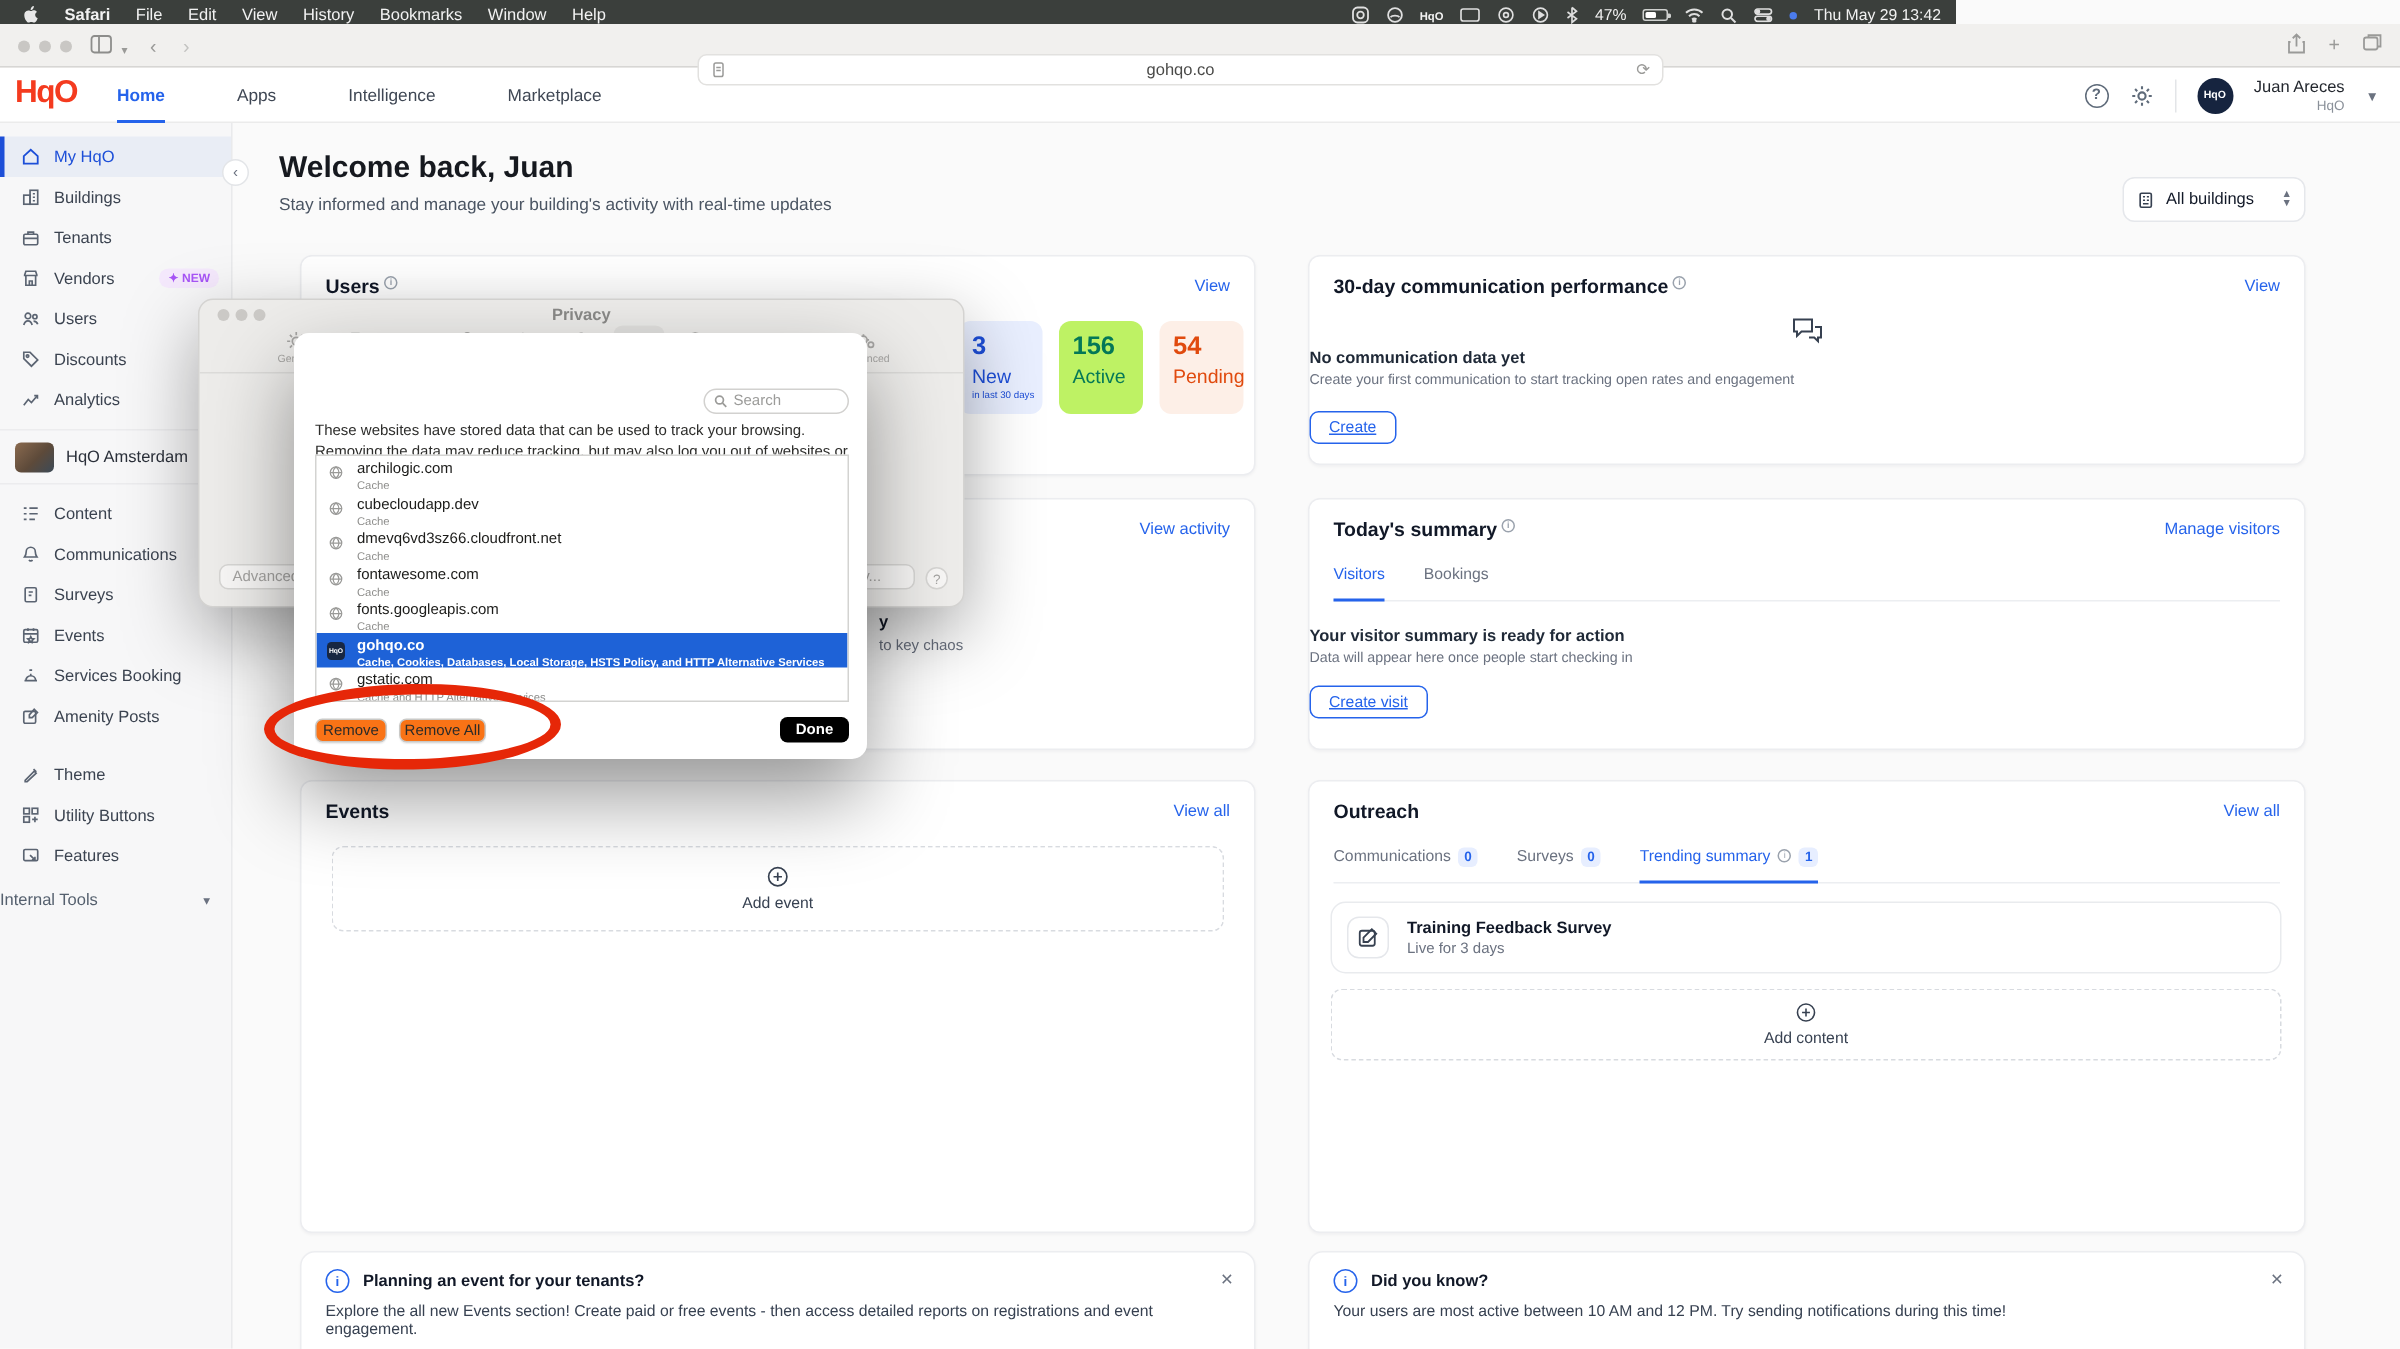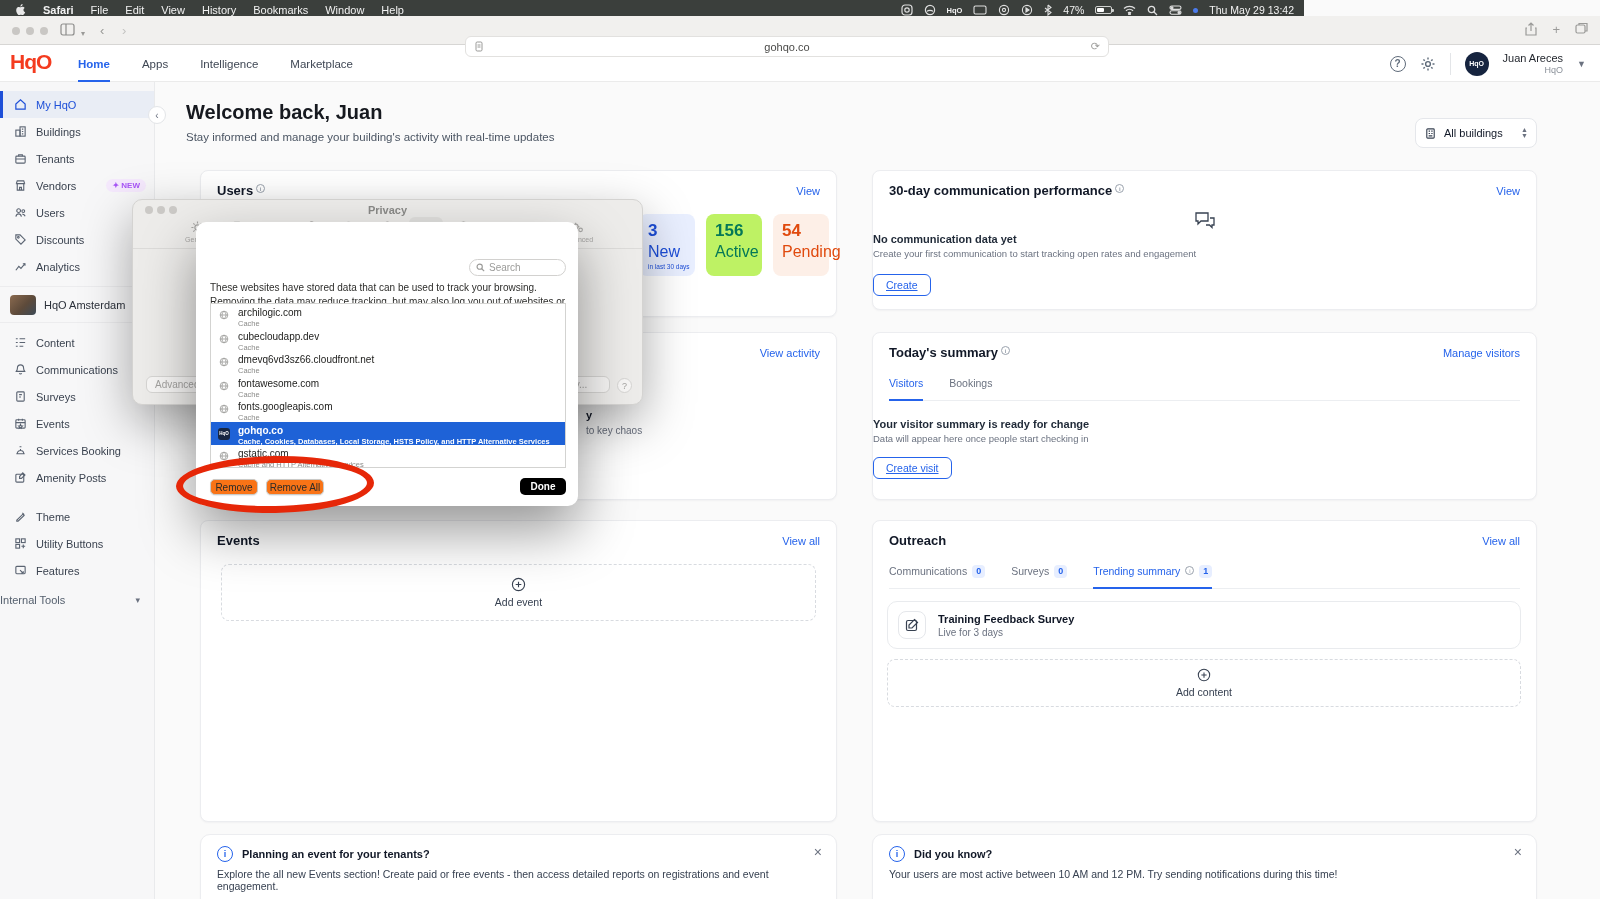--- a/index.html
+++ b/index.html
@@ -23,21 +23,21 @@
   .tl { position:absolute; top:11px; width:8px; height:8px; border-radius:50%; background:#c9c7c4; }
   .nav-ic { position:absolute; top:7px; color:#9a9a98; font-size:13px; line-height:15px; }
   #urlbar { position:absolute; left:465px; top:20px; width:644px; height:21px; background:#ffffff; border:1px solid #e2e1df; border-radius:6px; display:flex; align-items:center; justify-content:center; font-size:11px; color:#4a4a48; }
   #urlbar .shield { position:absolute; left:8px; top:4px; color:#9a9a98; }
   #urlbar .reload { position:absolute; right:8px; top:3px; color:#9a9a98; font-size:11px; }
   .tb-right { position:absolute; right:12px; top:6px; display:flex; gap:15px; color:#9a9a98; font-size:13px; }
 
   
   #appheader { position:absolute; left:0; top:45px; width:1600px; height:37px; background:#fff; border-bottom:1px solid #ebebeb; z-index:5; }
   #logo { position:absolute; left:10px; top:5px; font-size:21px; font-weight:bold; color:#f43b1f; letter-spacing:-1px; }
-  .hd-tabs { position:absolute; left:78px; top:0; height:37px; display:flex; gap:32px; }
+  .hd-tabs { position:absolute; left:78px; top:0; height:37px; display:flex; gap:48px; }
   .hd-tab { font-size:11.5px; color:#3f4754; display:flex; align-items:center; height:100%; position:relative; cursor:pointer; }
   .hd-tab.active { color:#2563eb; font-weight:bold; }
   .hd-tab.active::after { content:""; position:absolute; left:0; right:0; bottom:0; height:2px; background:#2563eb; }
   .hd-right { position:absolute; right:14px; top:0; height:37px; display:flex; align-items:center; gap:14px; }
   .circ-q { width:16px; height:16px; border-radius:50%; border:1.4px solid #5f6b7a; color:#5f6b7a; font-size:10px; font-weight:bold; display:flex; align-items:center; justify-content:center; }
   .hd-div { width:1px; height:22px; background:#e3e5e8; }
   .avatar { width:24px; height:24px; border-radius:50%; background:#16243f; color:#fff; font-size:7px; font-weight:bold; display:flex; align-items:center; justify-content:center; }
   .uname { text-align:right; line-height:1.15; }
   .uname .n { font-size:11px; color:#23272e; }
   .uname .o { font-size:9px; color:#8a9099; }
@@ -68,21 +68,21 @@
   .card { position:absolute; background:#fff; border:1px solid #ecedf0; border-radius:8px; box-shadow:0 1px 2px rgba(16,24,40,.04); }
   .card-h { position:absolute; left:16px; top:12px; font-size:13px; font-weight:bold; color:#111827; display:flex; align-items:flex-start; gap:3px; }
   .info { width:9px; height:9px; border:1px solid #9aa2ad; border-radius:50%; color:#9aa2ad; font-size:6px; display:inline-flex; align-items:center; justify-content:center; margin-top:1px; }
   .link { position:absolute; right:16px; top:14px; font-size:11px; color:#2563eb; cursor:pointer; }
 
   
   #users-card { left:45px; top:88px; width:637px; height:147px; }
   .stats { position:absolute; right:7px; top:43px; display:flex; gap:11px; }
   .stat { width:56px; height:62px; border-radius:8px; padding:8px 0 0 9px; }
   .stat .v { font-size:17px; font-weight:bold; line-height:1.1; }
-  .stat .l { font-size:16px; margin-top:2px; }
+  .stat .l { font-size:13px; margin-top:2px; }
   .stat .s { font-size:6.5px; margin-top:2px; }
   .st-blue { background:#e9efff; } .st-blue .v,.st-blue .l,.st-blue .s { color:#1d4ed8; }
   .st-green { background:#bef264; } .st-green .v,.st-green .l { color:#047857; }
   .st-orange { background:#fdefe7; } .st-orange .v { color:#e04a0e; } .st-orange .l { color:#e04a0e; }
 
   
   #comm-card { left:717px; top:88px; width:665px; height:140px; }
   .empty { position:absolute; left:0; right:0; }
   .emp-ico { display:flex; justify-content:center; }
   .emp-t { font-size:11px; font-weight:bold; color:#1f2937; }
@@ -491,21 +491,21 @@
     <div class="card-h">
         <span>Today's summary</span>
         <span class="info">i</span>
       </div>
     <span class="link">Manage visitors</span>
     <div class="tabs">
       <div class="tab active">Visitors</div>
       <div class="tab">Bookings</div>
     </div>
     <div class="empty" style="top:85px">
-      <div class="emp-t">Your visitor summary is ready for change</div>
+      <div class="emp-t">Your visitor summary is ready for action</div>
       <div class="emp-s">Data will appear here once people start checking in</div>
     </div>
     <div class="empty" style="top:124px"><span class="btn-outline">Create visit</span></div>
   </div>
 
   <div class="card" id="events-card">
     <div class="card-h">
         <span>Events</span>
       </div>
     <span class="link">View all</span>

